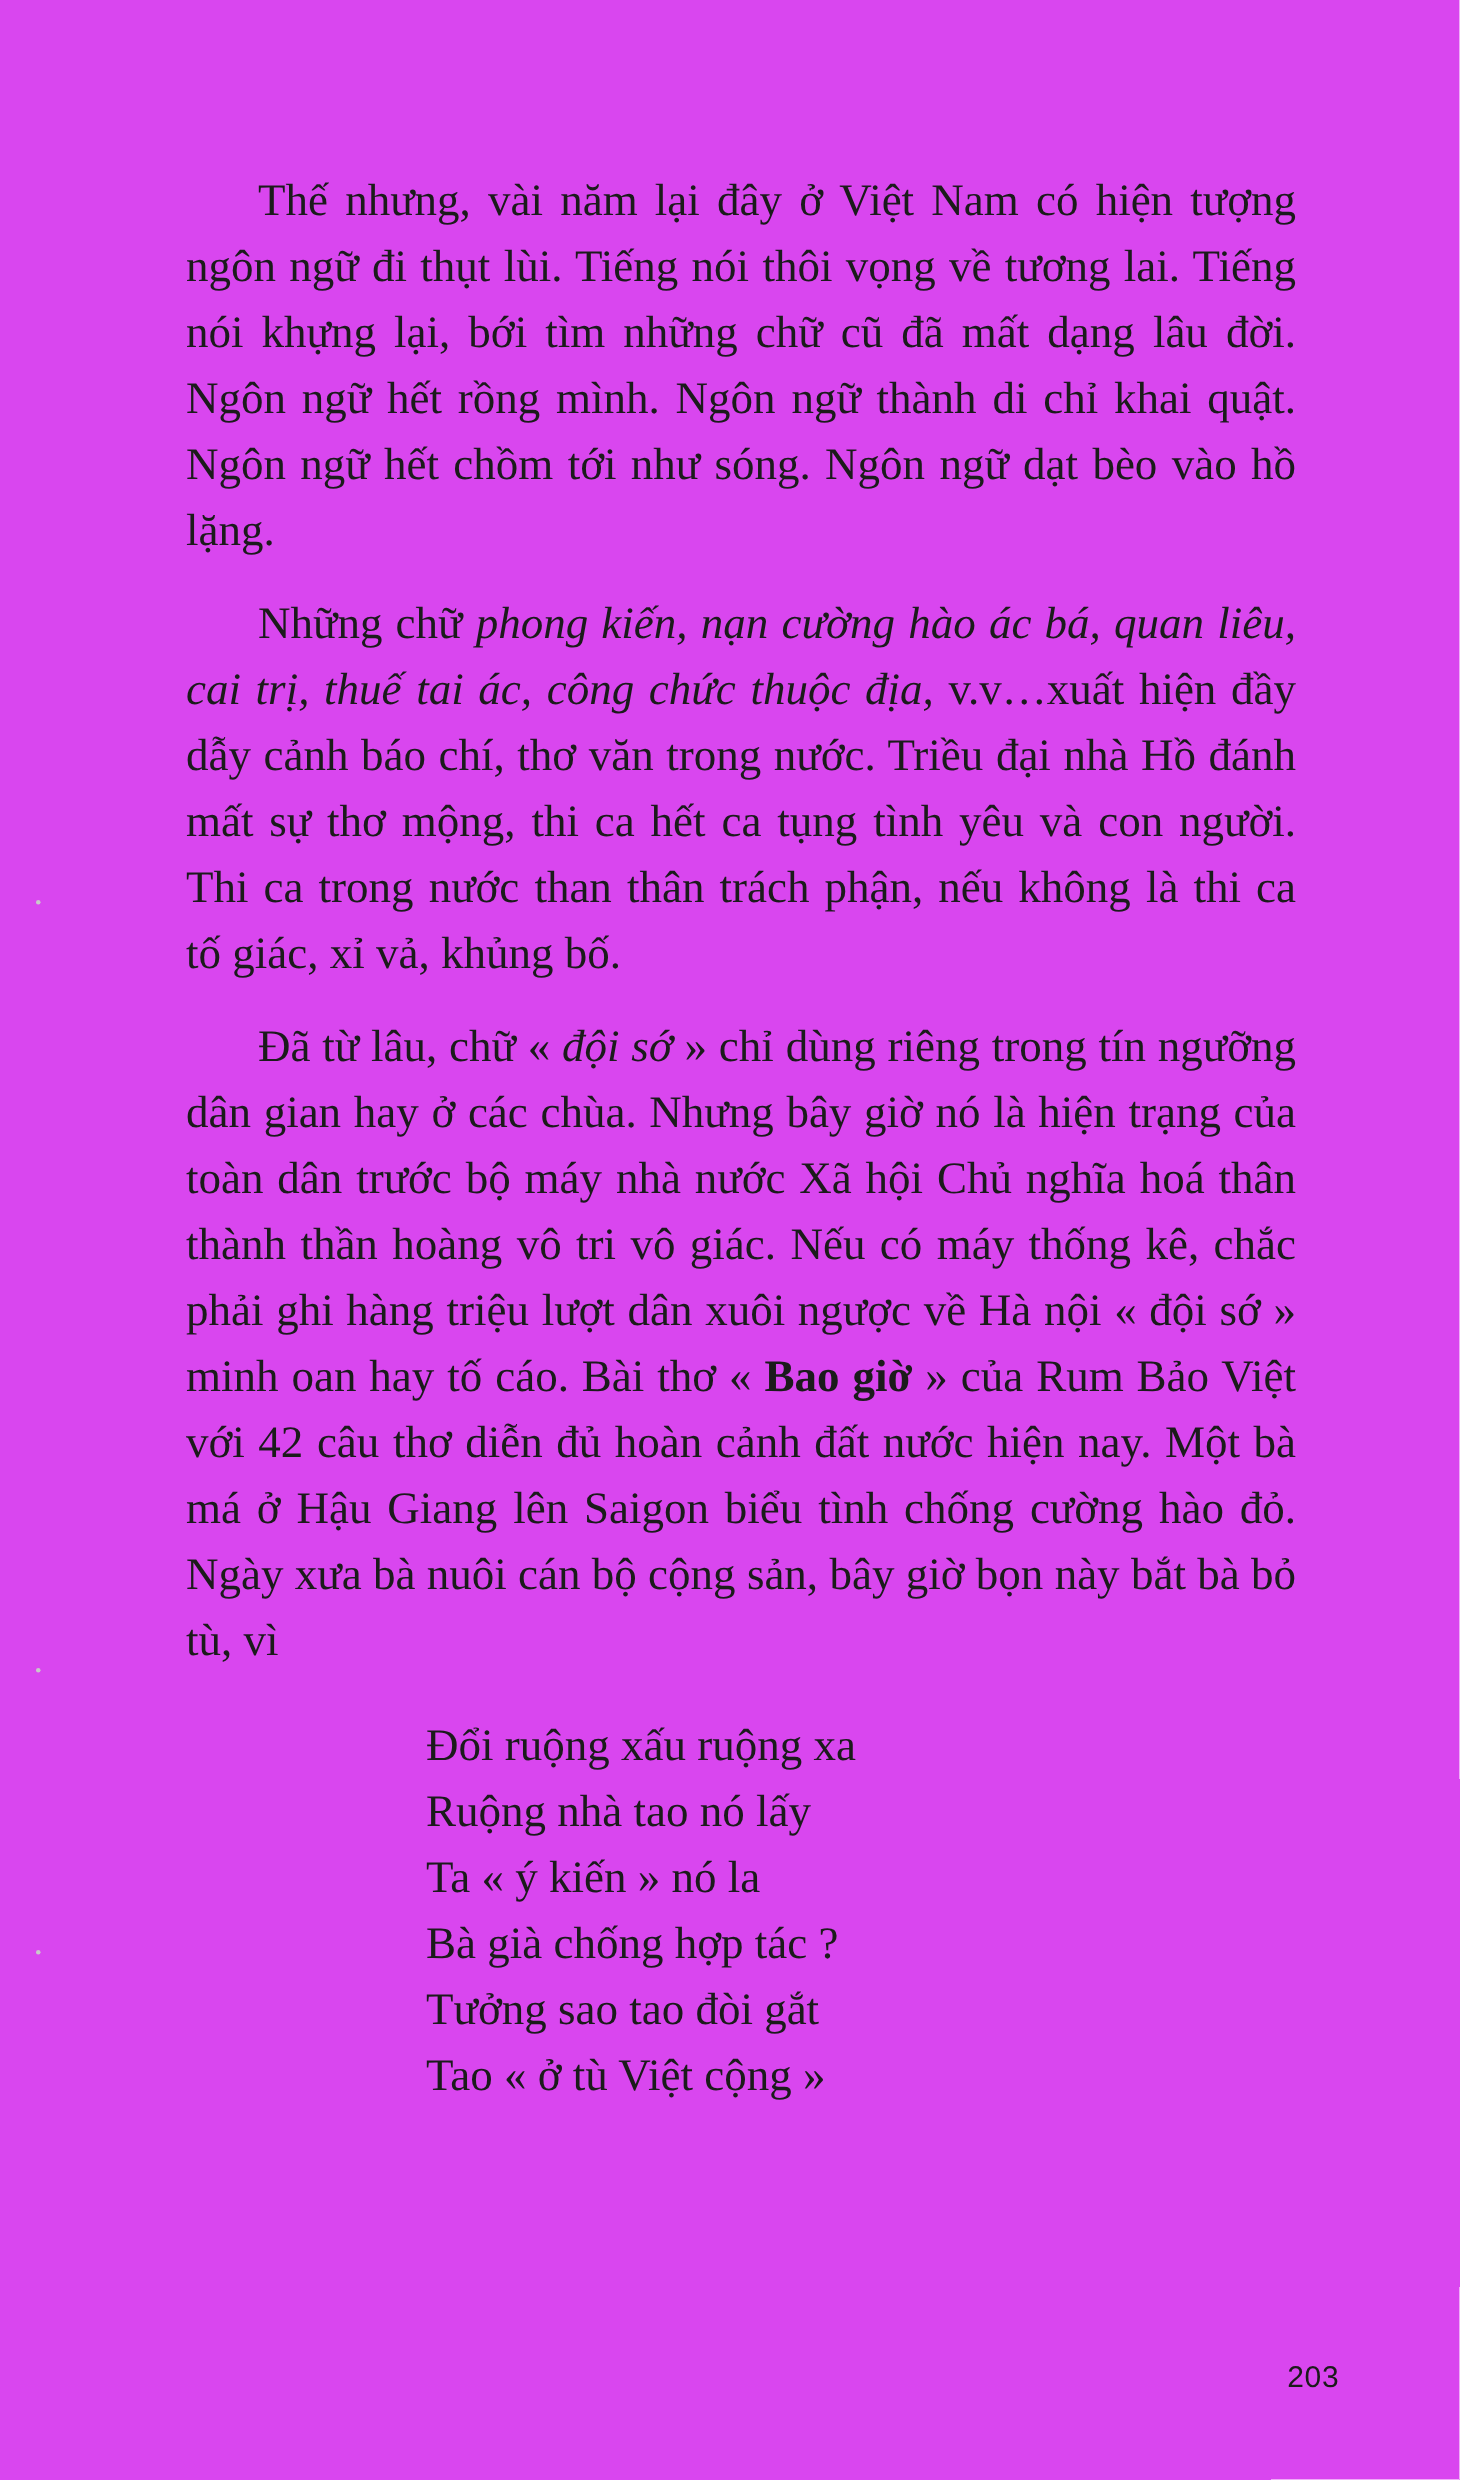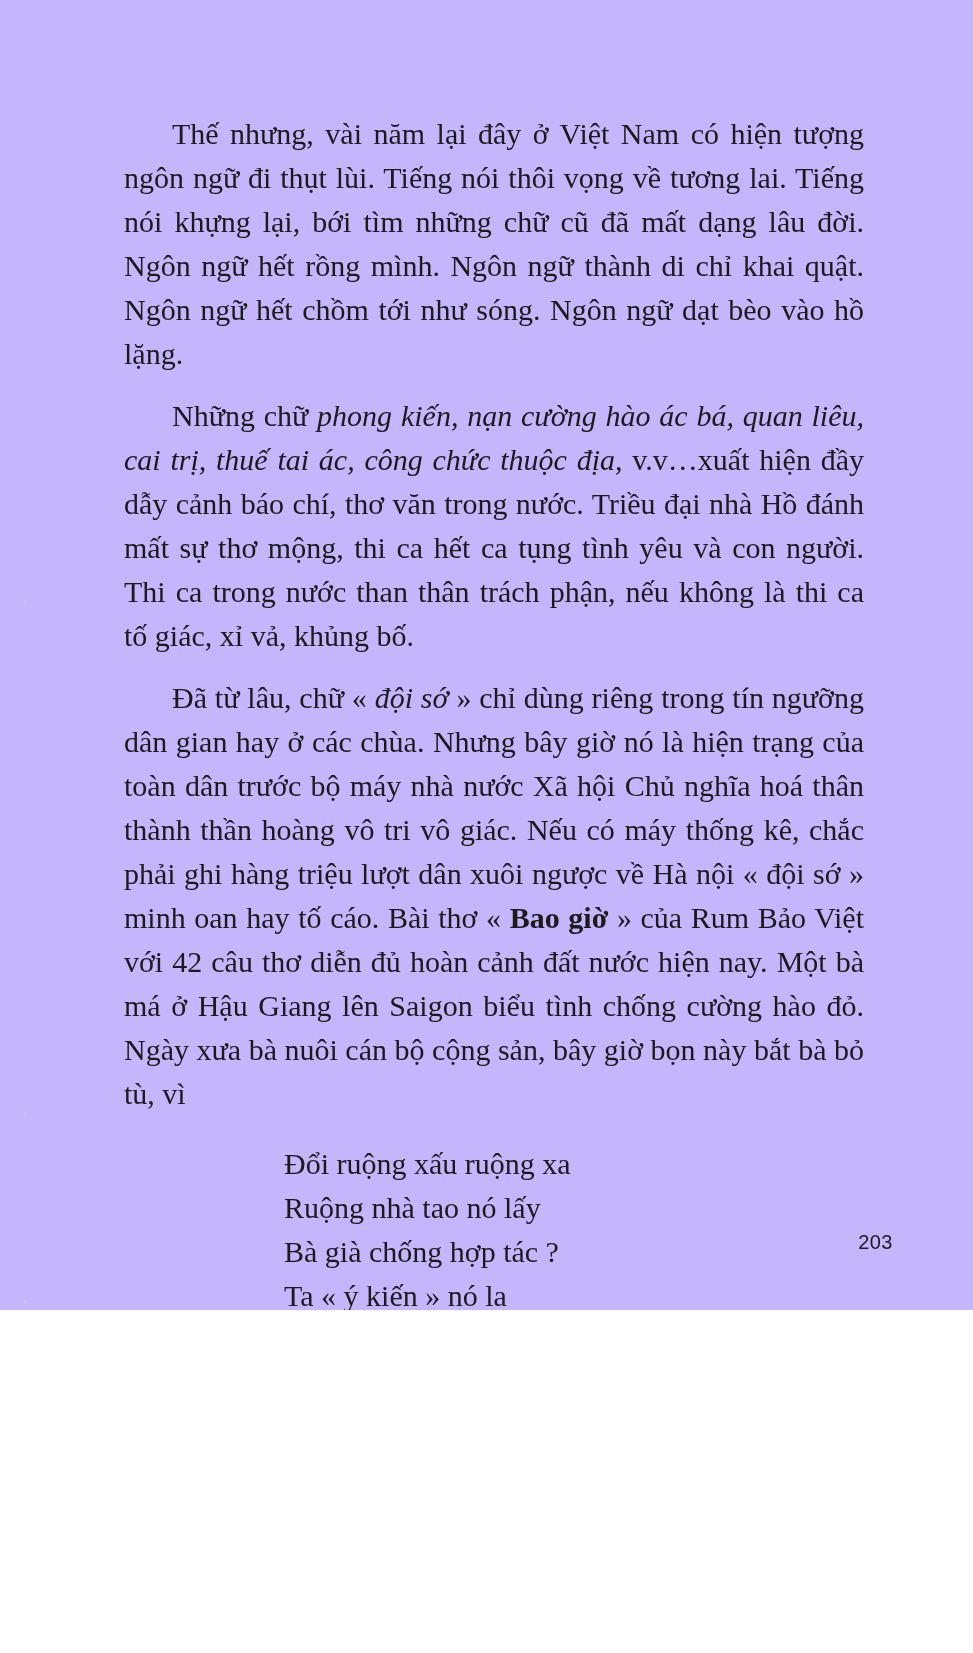--- a/index.html
+++ b/index.html
@@ -3,23 +3,23 @@
 <meta charset="utf-8">
 <style>
   html, body {
     margin: 0;
     padding: 0;
     background: #ffffff;
   }
   .page {
     position: relative;
     width: 973px;
-    height: 1310px;
+    height: 1653px;
     margin: 0 auto;
-    background: #c4b5fd;
+    background: #d946ef;
     font-family: "Liberation Serif", "DejaVu Serif", serif;
     color: #1b1b1b;
     overflow: hidden;
   }
   .content {
     position: absolute;
     left: 124px;
     top: 112px;
     width: 740px;
   }
@@ -84,22 +84,22 @@
 
     <p class="para" id="p1"><span>Thế nhưng, vài năm lại đây ở Việt Nam có hiện tượng ngôn ngữ đi thụt lùi. Tiếng nói thôi vọng về tương lai. Tiếng nói khựng lại, bới tìm những chữ cũ đã mất dạng lâu đời. Ngôn ngữ hết rồng mình. Ngôn ngữ thành di chỉ khai quật. Ngôn ngữ hết chồm tới như sóng. Ngôn ngữ dạt bèo vào hồ lặng.</span></p>
     <div class="gap"></div>
     <p class="para" id="p2"><span>Những chữ </span><em>phong kiến, nạn cường hào ác bá, quan liêu, cai trị, thuế tai ác, công chức thuộc địa,</em><span> v.v…xuất hiện đầy dẫy cảnh báo chí, thơ văn trong nước. Triều đại nhà Hồ đánh mất sự thơ mộng, thi ca hết ca tụng tình yêu và con người. Thi ca trong nước than thân trách phận, nếu không là thi ca tố giác, xỉ vả, khủng bố.</span></p>
     <div class="gap"></div>
     <p class="para" id="p3"><span>Đã từ lâu, chữ « </span><em>đội sớ</em><span> » chỉ dùng riêng trong tín ngưỡng dân gian hay ở các chùa. Nhưng bây giờ nó là hiện trạng của toàn dân trước bộ máy nhà nước Xã hội Chủ nghĩa hoá thân thành thần hoàng vô tri vô giác. Nếu có máy thống kê, chắc phải ghi hàng triệu lượt dân xuôi ngược về Hà nội « đội sớ » minh oan hay tố cáo. Bài thơ « </span><b>Bao giờ</b><span> » của Rum Bảo Việt với 42 câu thơ diễn đủ hoàn cảnh đất nước hiện nay. Một bà má ở Hậu Giang lên Saigon biểu tình chống cường hào đỏ. Ngày xưa bà nuôi cán bộ cộng sản, bây giờ bọn này bắt bà bỏ tù, vì</span></p>
 
     <div class="poem" id="poem">
         <div class="poem-line">Đổi ruộng xấu ruộng xa</div>
         <div class="poem-line">Ruộng nhà tao nó lấy</div>
+        <div class="poem-line">Ta « ý kiến » nó la</div>
         <div class="poem-line">Bà già chống hợp tác ?</div>
-        <div class="poem-line">Ta « ý kiến » nó la</div>
         <div class="poem-line">Tưởng sao tao đòi gắt</div>
         <div class="poem-line">Tao « ở tù Việt cộng »</div>
       </div>
 
   </div>
 
   <div class="page-number">203</div>
 
 </div>
 

